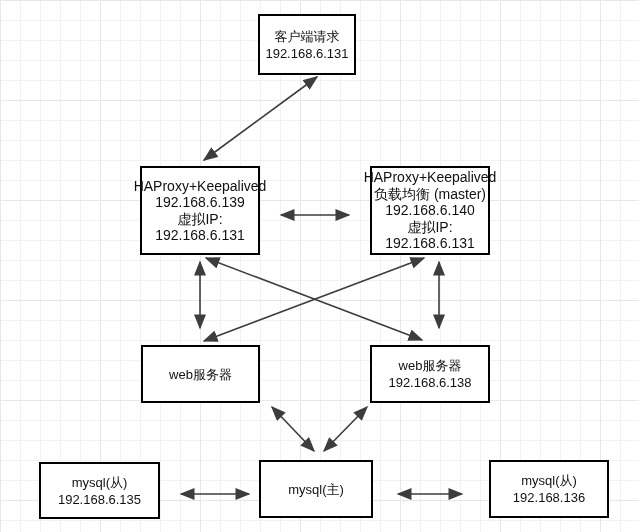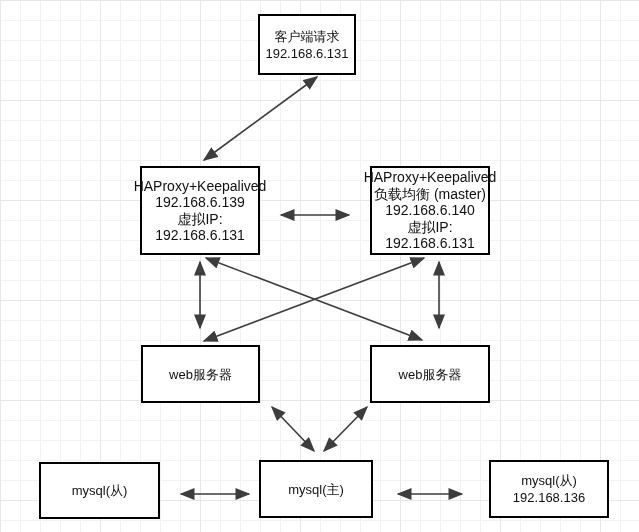--- a/index.html
+++ b/index.html
@@ -107,24 +107,26 @@
     <span>虚拟IP:</span>
     <span>192.168.6.131</span>
   </div>
 
   <div class="node" id="node-web-1">
     <span>web服务器</span>
   </div>
 
   <div class="node" id="node-web-2">
     <span>web服务器</span>
+    <span>192.168.6.138</span>
   </div>
 
   <div class="node" id="node-mysql-slave-l">
     <span>mysql(从)</span>
+    <span>192.168.6.135</span>
   </div>
 
   <div class="node" id="node-mysql-master">
     <span>mysql(主)</span>
   </div>
 
   <div class="node" id="node-mysql-slave-r">
     <span>mysql(从)</span>
     <span>192.168.136</span>
   </div>

